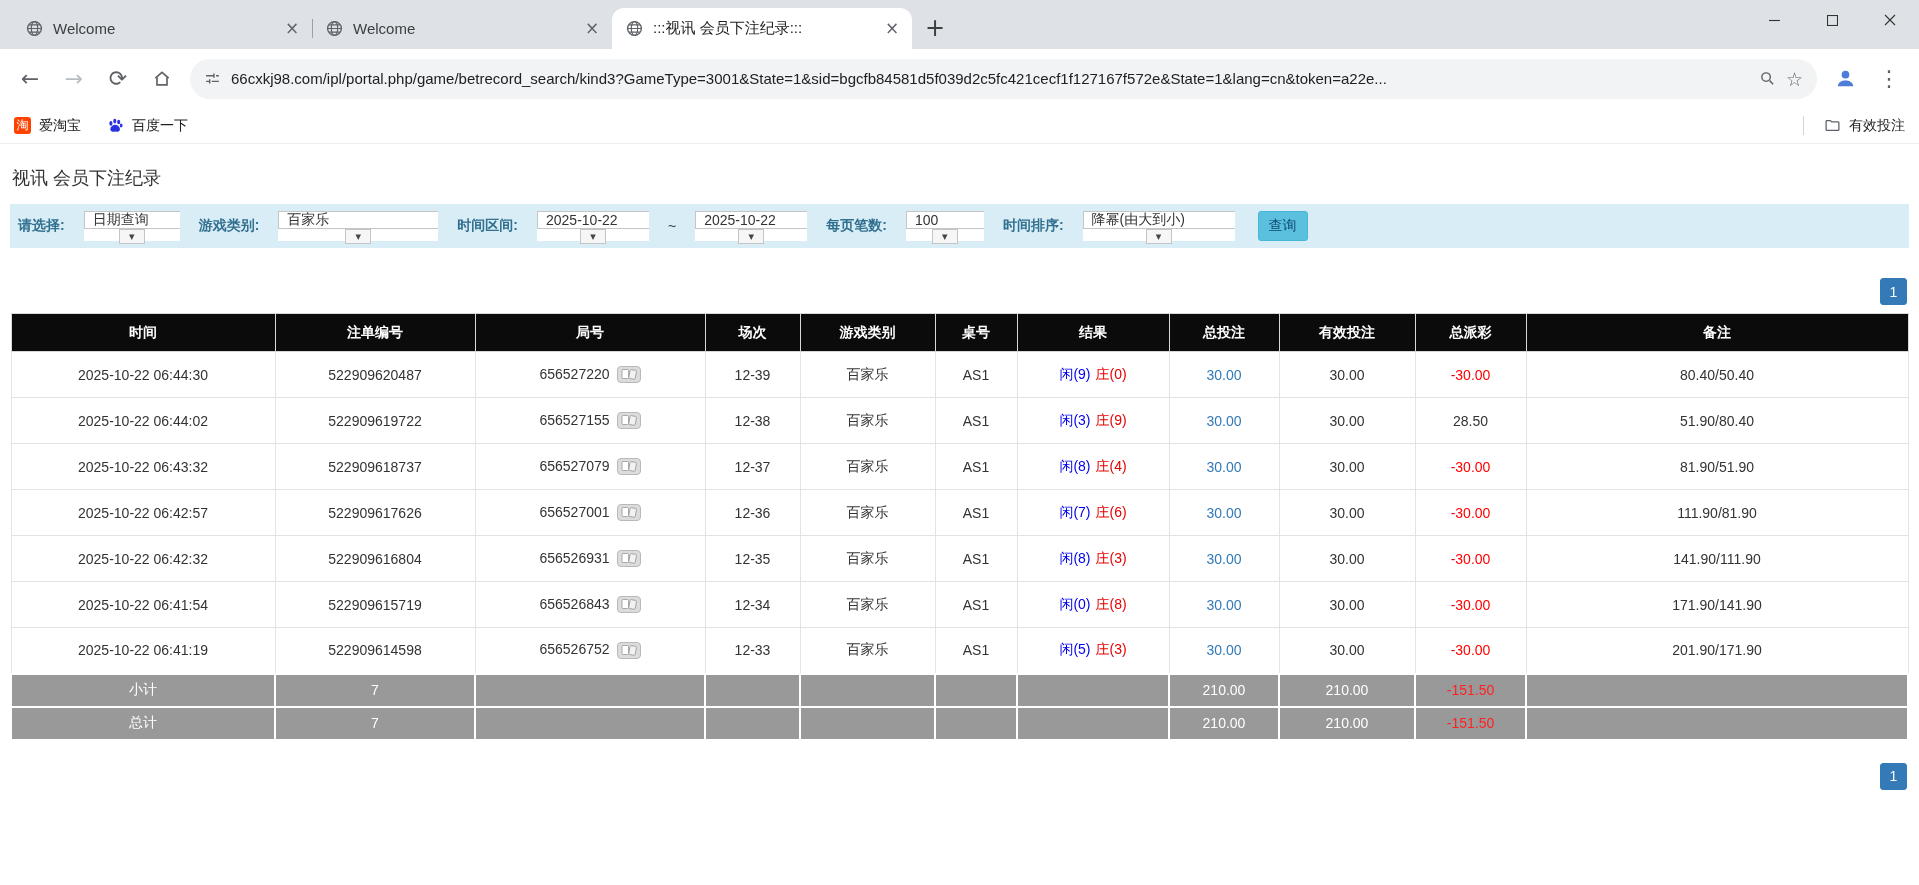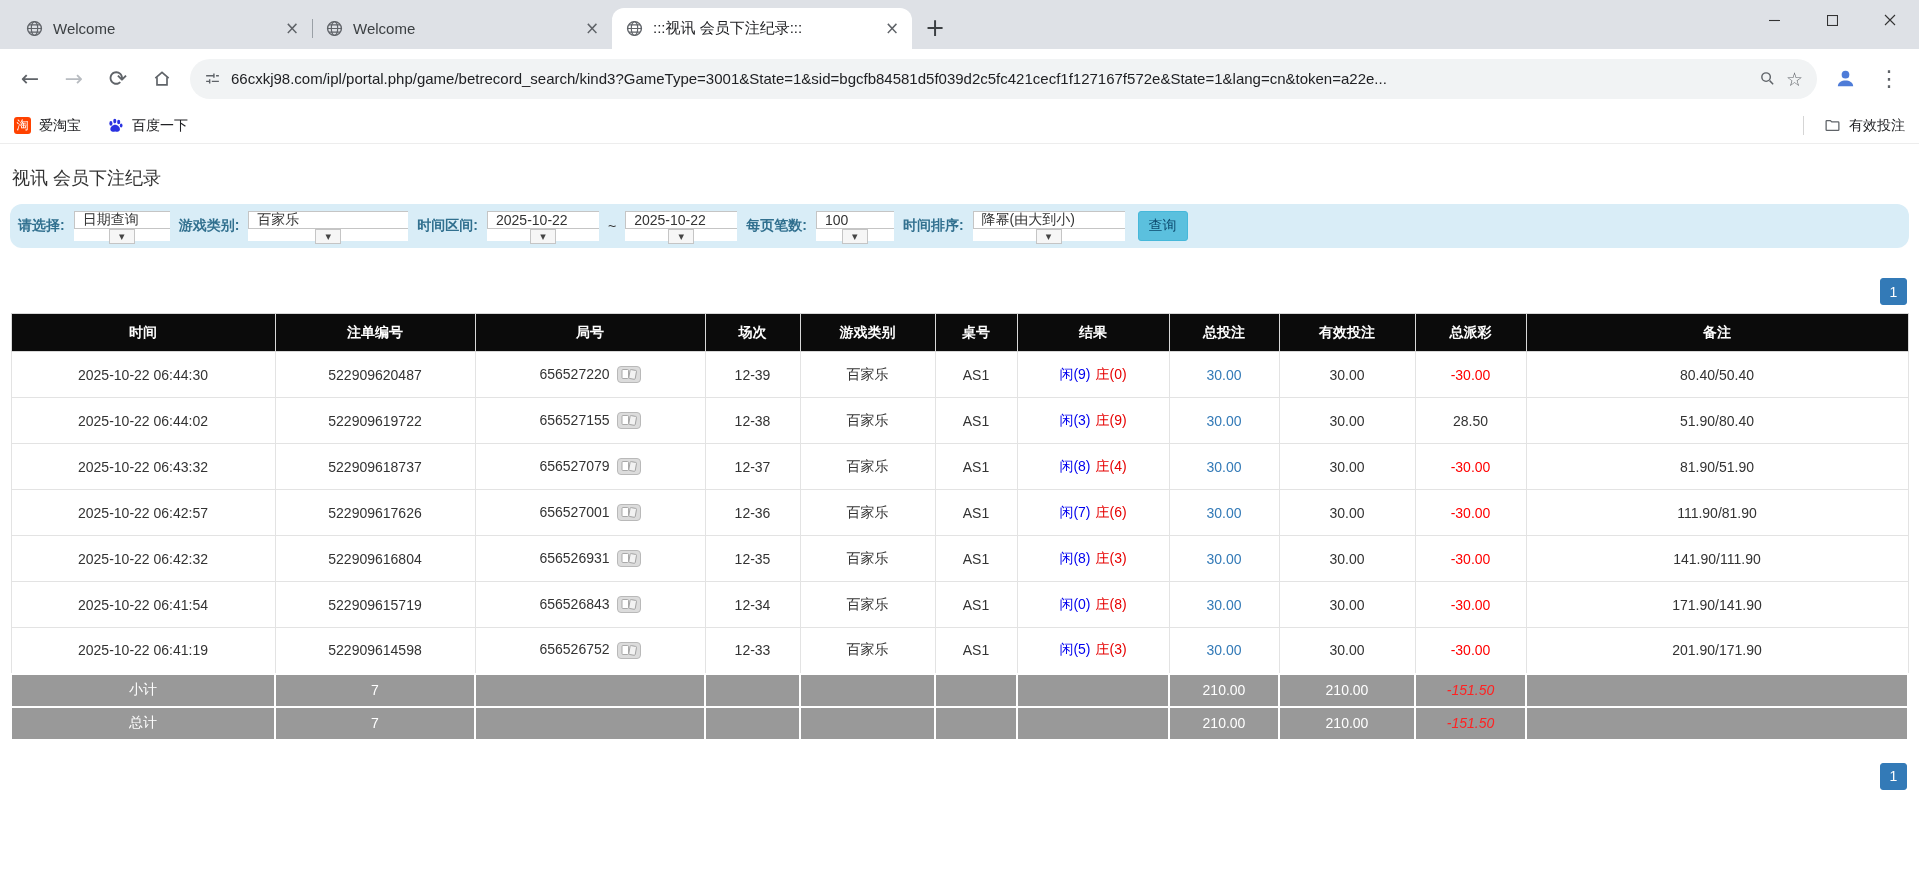--- a/index.html
+++ b/index.html
@@ -29,21 +29,21 @@
   .bookmarks-bar { height:36px; background:#fff; display:flex; align-items:center; padding:0 14px; gap:26px; border-bottom:1px solid #ededed; font-size:14px; color:#202124; }
   .bookmark { display:flex; align-items:center; gap:8px; }
   .taobao-icon { width:17px; height:17px; background:#ff4200; color:#fff; border-radius:3px; font-size:12px; display:flex; align-items:center; justify-content:center; }
   .bm-right { margin-left:auto; display:flex; align-items:center; gap:8px; }
   .bm-sep { width:1px; height:19px; background:#d5d5d5; margin-right:12px; }
 
   
   .page { padding:0 10px; }
   .page-title { font-size:18px; color:#333; margin:22px 2px 14px; font-weight:400; }
 
-  .filter-bar { background:#d9edf7; border-radius:12px; padding:7px 8px; display:flex; align-items:center; gap:9px; }
+  .filter-bar { background:#d9edf7; border-radius:0; padding:7px 8px; display:flex; align-items:center; gap:19px; }
   .flabel { color:#31708f; font-weight:bold; font-size:14px; white-space:nowrap; }
   .combo { display:flex; align-items:center; height:30px; background:#fff;flex-direction:column; }
   .combo input { border:1px solid #c5c5c5; border-right:none; background:#fff; padding:0 8px; font-size:14px; color:#333; font-family:inherit; outline:none; }
   .combo-btn { width:26px; border:1px solid #c5c5c5; background:#f6f6f6; color:#454545; font-size:11px; display:flex; align-items:center; justify-content:center; font-family:"DejaVu Sans",sans-serif; }
   .w-query{width:96px} .w-game{width:160px} .w-date{width:112px} .w-pp{width:78px} .w-sort{width:152px}
   .search-btn { background:#5bc0de; border:1px solid #46b8da; color:#0c4a6e; font-size:14px; padding:5px 10px; border-radius:3px; margin-left:4px; font-family:inherit; }
 
   .info-bar { background:#dff0d8; margin-top:10px; padding:11px 12px; display:flex; align-items:center; justify-content:space-between; font-size:14px; color:#333; }
   .info-right { color:#f00; font-size:13px; }
 
@@ -53,21 +53,21 @@
   .page-btn { min-width:27px; height:27px; background:#337ab7; color:#fff; border:1px solid #337ab7; border-radius:3px; font-size:14px; display:flex; align-items:center; justify-content:center; padding:0 8px; }
 
   table.bet-table { width:100%; border-collapse:collapse; table-layout:fixed; font-size:14px; }
   .bet-table th { background:#0b0b0b; color:#fff; height:38px; font-weight:bold; border:1px solid #d8d8d8; }
   .bet-table td { border:1px solid #e3e3e3; text-align:center; height:46px; color:#333; background:#fff; overflow:hidden; }
   .res-player { color:#0000ee; }
   .res-banker { color:#e60000; margin-left:5px; }
   .bet-link { color:#337ab7; cursor:pointer; }
   td.neg { color:#ff0000; }
   .summary-row td { background:#999; color:#fff; height:33px; border:2px solid #fff; font-size:14px;margin-top:43px; }
-  .summary-row td.neg { color:#ff2222;font-style:italic; }
+  .summary-row td.neg { color:#ff2222; }
   .round-icon { display:inline-block; vertical-align:middle; margin-left:7px; line-height:0; }
 </style>
 </head>
 <body>
 
 <div class="tab-strip">
   <div class="tab">
     <span class="favicon">
       <svg width="17" height="17" viewBox="0 0 16 16">
           <circle cx="8" cy="8" r="6.5" fill="none" stroke="#5f6368" stroke-width="1.3"></circle>

